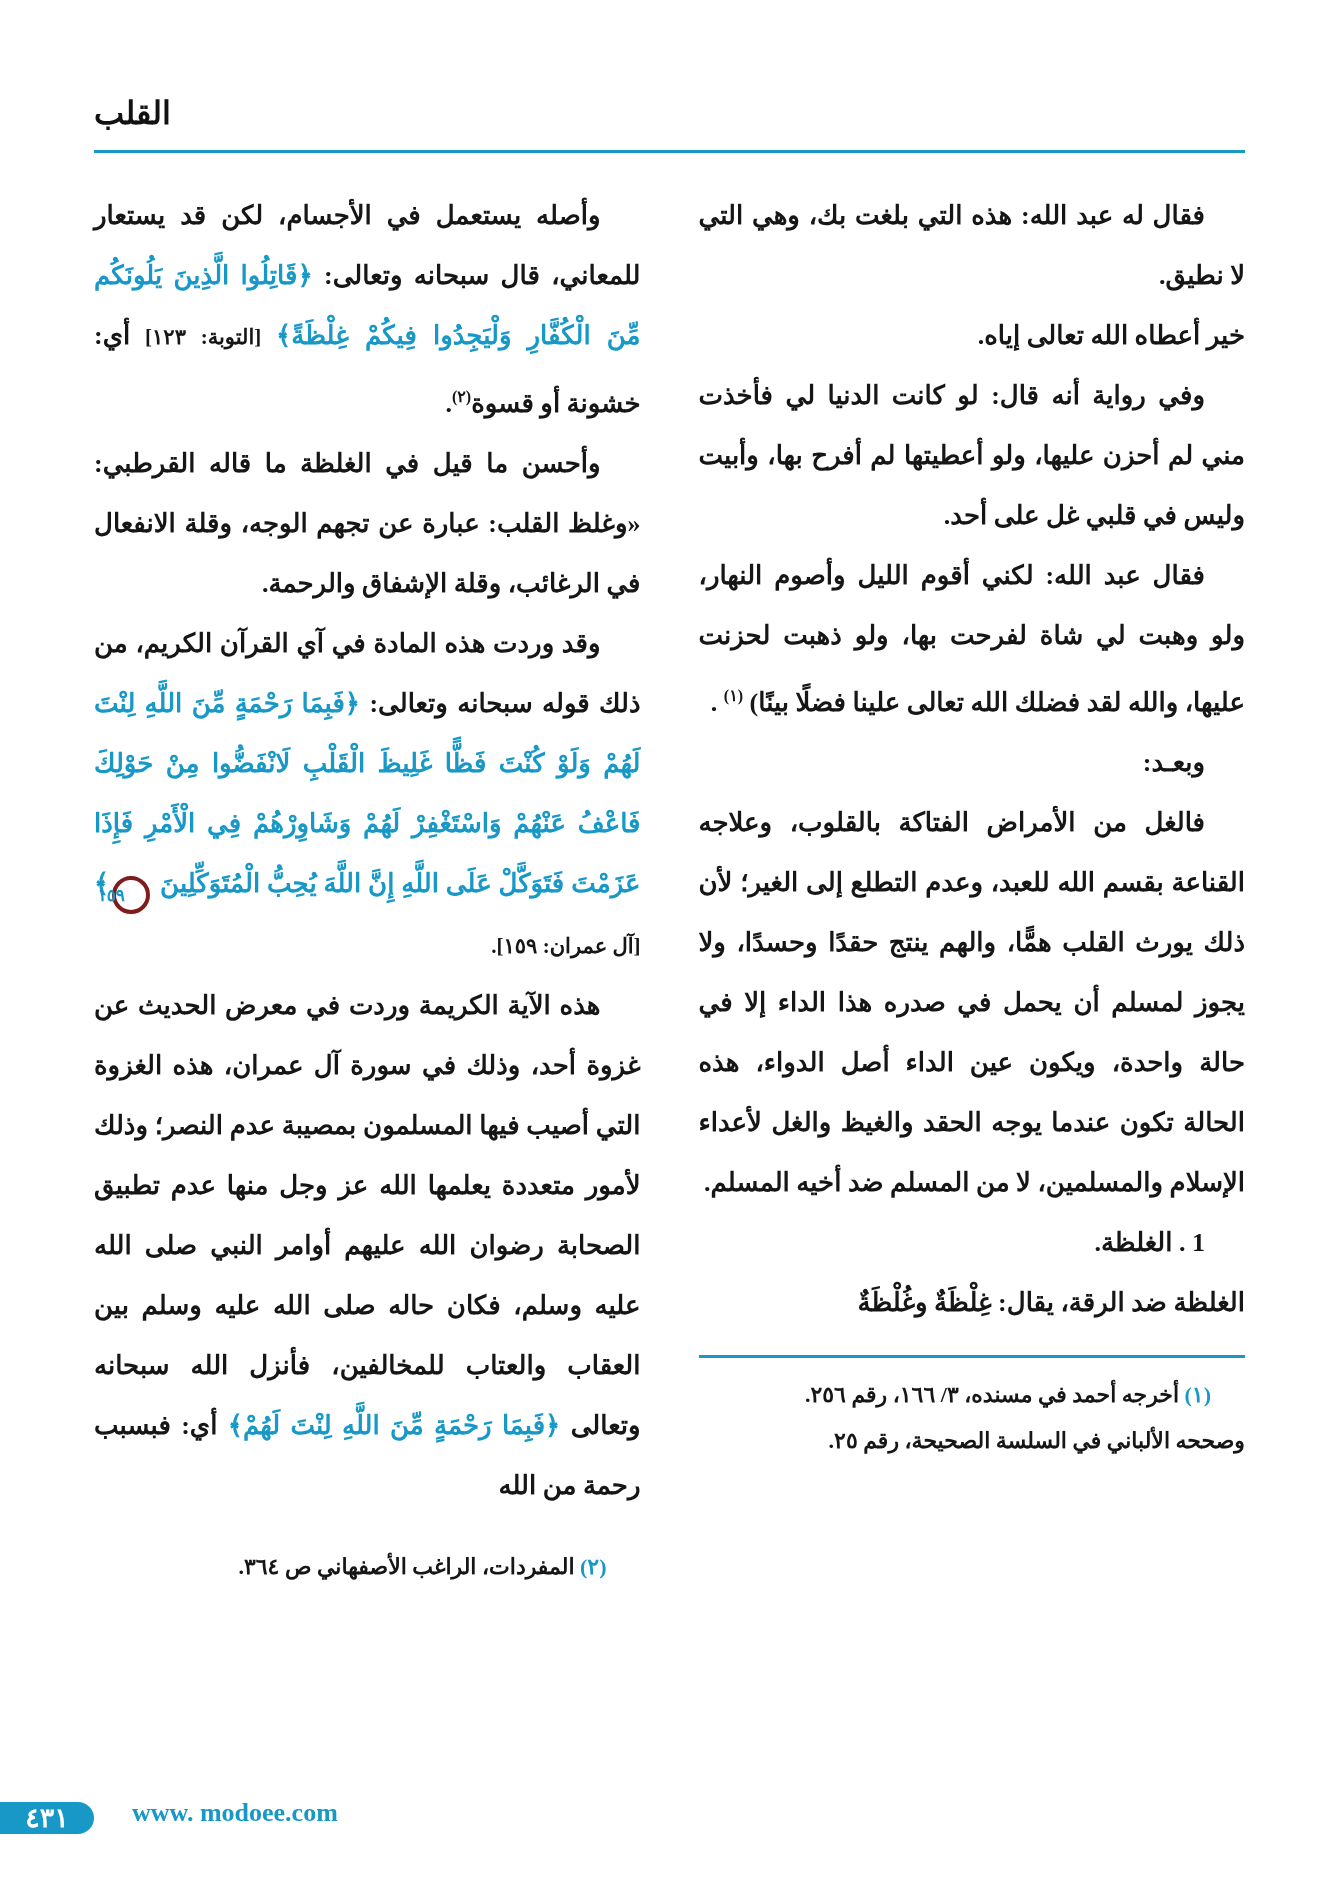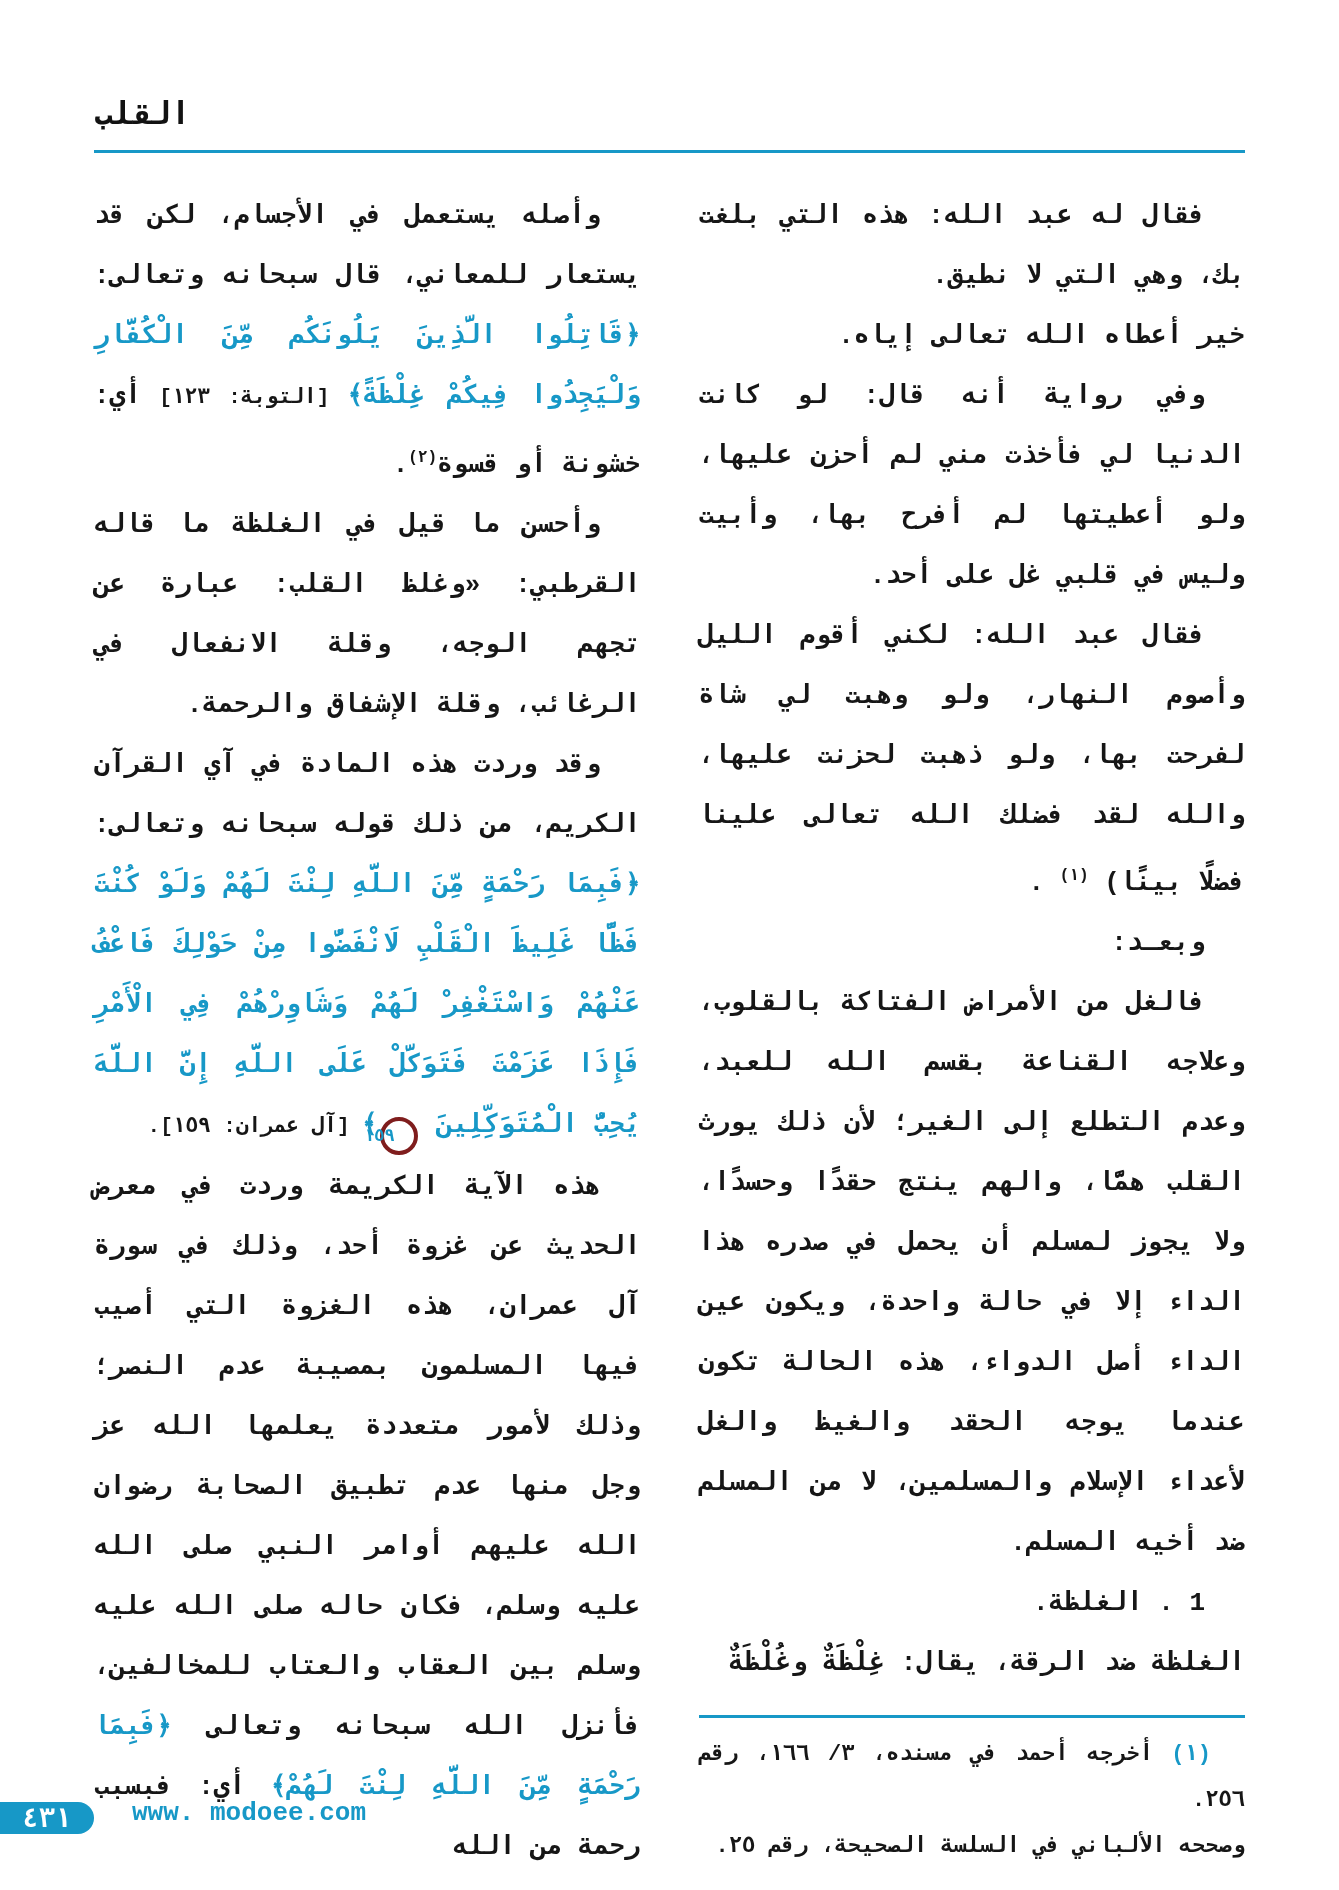--- a/index.html
+++ b/index.html
@@ -3,21 +3,21 @@
 <meta charset="utf-8">
 <style>
   * { box-sizing: border-box; margin: 0; padding: 0; }
   html, body { background: #ffffff; }
   .page {
     position: relative;
     width: 1339px;
     height: 1890px;
     margin: 0 auto;
     background: #ffffff;
-    font-family: Liberation Mono, monospace;
+    font-family: Liberation Serif, serif;
     direction: rtl;
     overflow: hidden;
     color: #161616;
   }
   .running-head {
     position: absolute;
     top: 94px;
     left: 94px;
     font-size: 32px;
     font-weight: bold;

